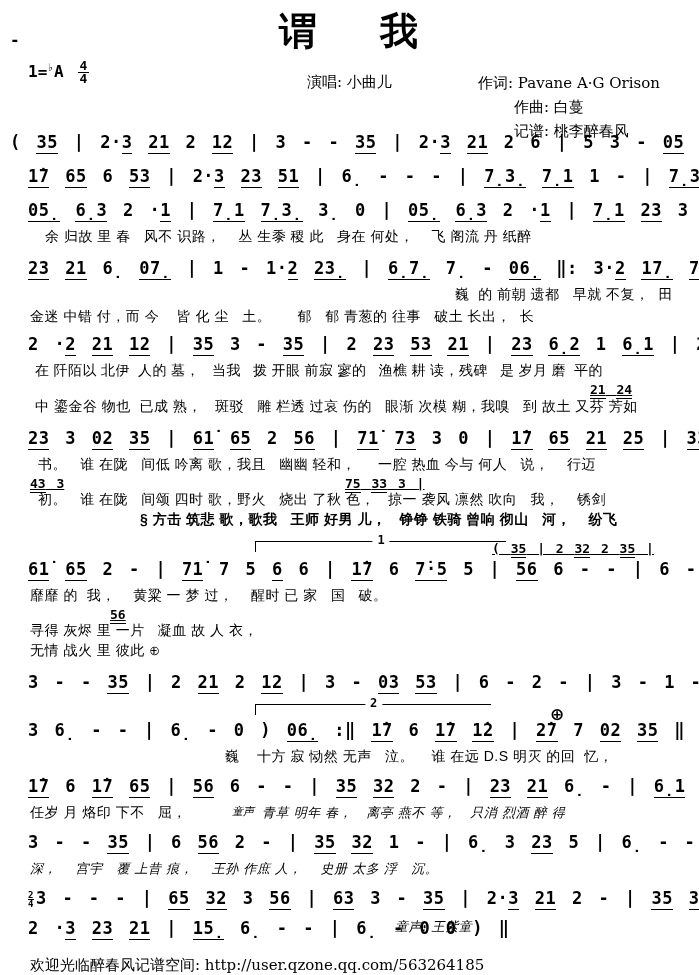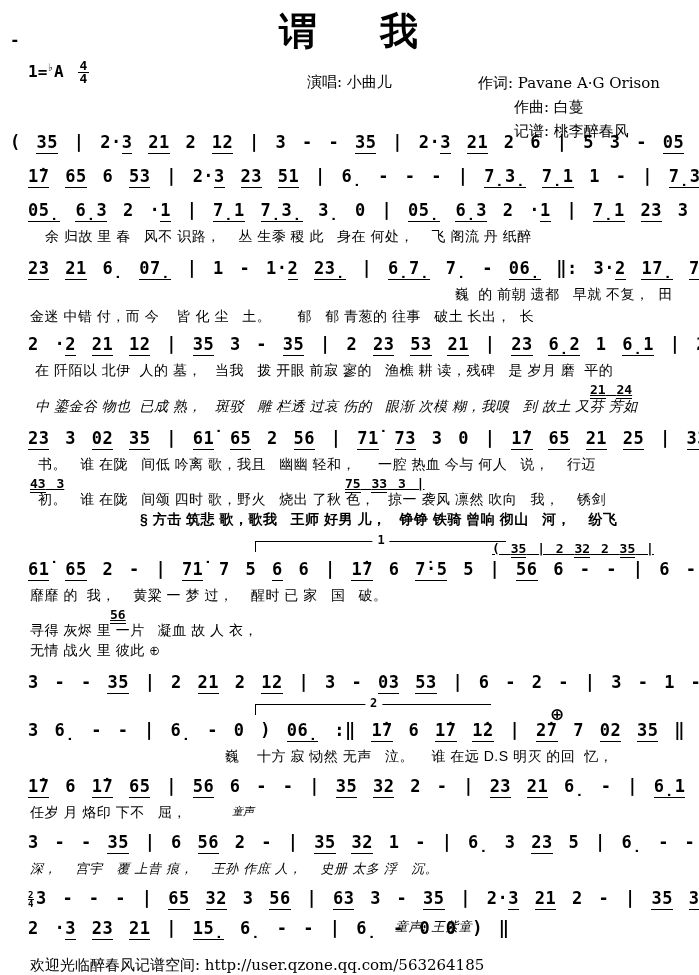--- a/index.html
+++ b/index.html
@@ -73,27 +73,27 @@
       <div class="row" style="height: 22px;">
         <div class="it ly" style="left: 455px;">巍  的 前朝 遗都   早就 不复，  田</div>
       </div>
       <div class="row" style="height: 20px;">
         <div class="it ly" style="left: 30px;">金迷 中错 付，而 今    皆 化 尘   土。      郁   郁 青葱的 往事   破土 长出，  长</div>
       </div>
       <div class="row" style="height: 28px; margin-top: 6px;">
         <div class="it n" style="left: 28px;">2 ·<span class="u">2</span> <span class="u">21</span> <span class="u">12</span> | <span class="u">35</span> 3 - <span class="u">35</span> | 2 <span class="u">23</span> <span class="u">53</span> <span class="u">21</span> | <span class="u">23</span> <span class="u">6̣2</span> 1 <span class="u">6̣1</span> | 2  2  |</div>
       </div>
       <div class="row" style="height: 20px;">
-        <div class="it ly" style="left: 35px;">在 阡陌以 北伊  人的 墓，   当我   拨 开眼 前寂 寥的   渔樵 耕 读，残碑   是 岁月 磨  平的</div>
+        <div class="it ly" style="left: 35px; font-family: Liberation Serif, serif;">在 阡陌以 北伊  人的 墓，   当我   拨 开眼 前寂 寥的   渔樵 耕 读，残碑   是 岁月 磨  平的</div>
       </div>
       <div class="row" style="height: 16px;">
         <div class="it ns" style="left: 590px;"><span class="u">21</span> <span class="u">24</span></div>
       </div>
       <div class="row" style="height: 22px;">
-        <div class="it ly" style="left: 35px; font-style: italic;">中 鎏金谷 物也  已成 熟，   斑驳   雕 栏透 过哀 伤的   眼渐 次模 糊，我嗅   到 故土 又芬 芳如</div>
+        <div class="it ly" style="left: 35px;">中 鎏金谷 物也  已成 熟，   斑驳   雕 栏透 过哀 伤的   眼渐 次模 糊，我嗅   到 故土 又芬 芳如</div>
       </div>
       <div class="row" style="height: 28px; margin-top: 8px;">
         <div class="it n" style="left: 28px;"><span class="u">23</span> 3 <span class="u">02</span> <span class="u">35</span> | <span class="u">61̇</span> <span class="u">65</span> 2 <span class="u">56</span> | <span class="u">71̇</span> <span class="u">73</span> 3 0 | <span class="u">1̇7</span> <span class="u">65</span> <span class="u">21</span> <span class="u">25</span> | <span class="u">33</span> 3 0  |</div>
       </div>
       <div class="row" style="height: 20px;">
         <div class="it ly" style="left: 38px;">书。   谁 在陇   间低 吟离 歌，我且   幽幽 轻和，     一腔 热血 今与 何人   说，    行迈</div>
       </div>
       <div class="row" style="height: 15px;">
         <div class="it ns" style="left: 30px;"><span class="u">43</span> 3</div>
         <div class="it ns" style="left: 345px;"><span class="u">75</span> <span class="u">33</span> 3 |</div>
@@ -135,20 +135,21 @@
       </div>
       <div class="row" style="height: 22px;">
         <div class="it ly" style="left: 225px;">巍    十方 寂 恸然 无声   泣。    谁 在远 D.S 明灭 的回  忆，</div>
       </div>
       <div class="row" style="height: 28px; margin-top: 6px;">
         <div class="it n" style="left: 28px;"><span class="u">1̇7</span> 6 <span class="u">1̇7</span> <span class="u">65</span> | <span class="u">56</span> 6 - - | <span class="u">35</span> <span class="u">32</span> 2 - | <span class="u">23</span> <span class="u">21</span> 6̣ - | <span class="u">6̣1</span>  2  |</div>
       </div>
       <div class="row" style="height: 22px;">
         <div class="it ly" style="left: 30px;">任岁 月 烙印 下不   屈，</div>
         <div class="it lyl" style="left: 232px;">童声</div>
+        <div class="it lyi" style="left: 262px;">青草 明年 春，   离亭 燕不 等，   只消 烈酒 醉 得</div>
       </div>
       <div class="row" style="height: 28px; margin-top: 6px;">
         <div class="it n" style="left: 28px;">3 - - <span class="u">35</span> | 6 <span class="u">56</span> 2 - | <span class="u">35</span> <span class="u">32</span> 1 - | 6̣ 3 <span class="u">23</span> 5 | 6̣ - - - | (   5 3  |</div>
       </div>
       <div class="row" style="height: 22px;">
         <div class="it lyi" style="left: 30px;">深，    宫宇   覆 上昔 痕，    王孙 作庶 人，    史册 太多 浮   沉。</div>
       </div>
       <div class="row" style="height: 28px; margin-top: 6px;">
         <div class="it n" style="left: 28px;"><span class="frac"><span>2</span><span>4</span></span>3 - - - | <span class="u">65</span> <span class="u">32</span> 3 <span class="u">56</span> | <span class="u">63</span> 3 - <span class="u">35</span> | 2·<span class="u">3</span> <span class="u">21</span> 2 - | <span class="u">35</span> <span class="u">32</span> 1 · |</div>
       </div>

